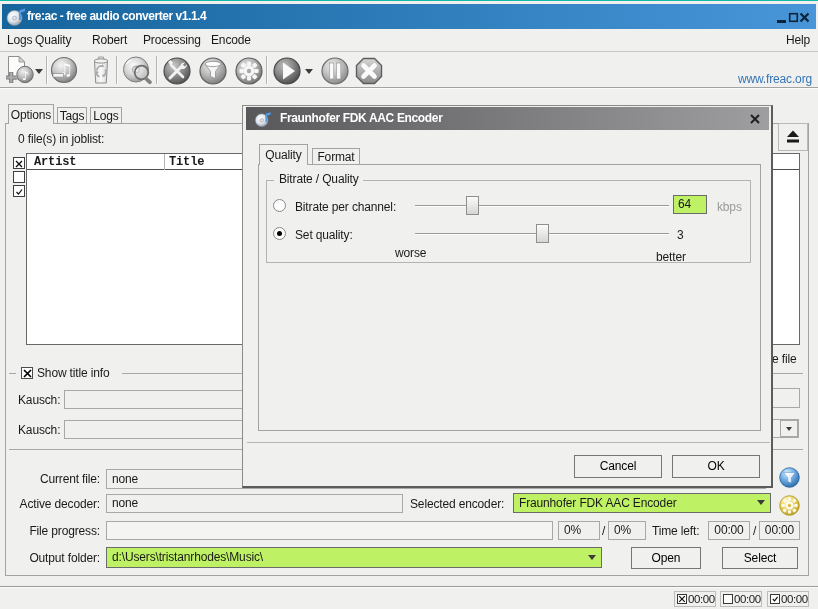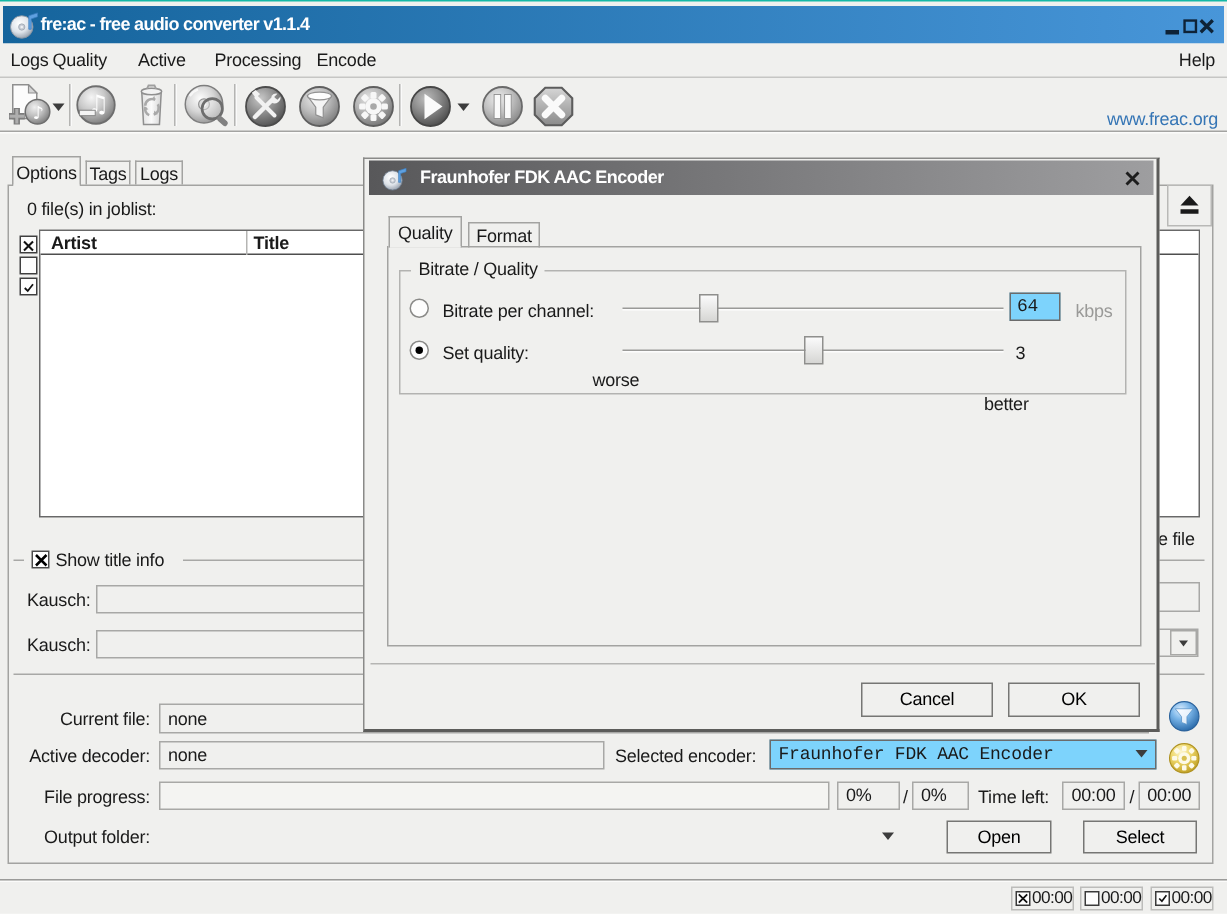--- a/index.html
+++ b/index.html
@@ -33,27 +33,27 @@
   .tab.inactive { }
   #main-panel { left:5px; top:122px; width:804px; height:453px; border:1px solid #a3a3a1; background:#f0f0ee; }
   .line-h { position:absolute; height:1px; background:#a8a8a6; }
 
   #joblist-count { left:18px; top:131px; height:14px; line-height:14px; white-space:nowrap; }
 
   #eject-btn { left:778px; top:122px; width:30px; height:28px; border:1px solid #b9b9b7; background:#f0f0ee; }
 
   #joblist { left:26px; top:152px; width:774px; height:192px; background:#ffffff; border:1px solid #686868; }
   #joblist-header { position:absolute; left:0; top:0; width:100%; height:16px; background:#fff; border-bottom:1px solid #4e4e4e; }
-  .jl-col { position:absolute; top:1px; height:14px; line-height:14px; font-weight:bold; }
+  .jl-col { position:absolute; top:1px; height:14px; line-height:14px; font-weight:bold;font-family:Liberation Mono, monospace; }
   #jl-divider { position:absolute; left:137px; top:0; width:1px; height:16px; background:#b5b5b3; }
 
   .small-check { position:absolute; left:13px; width:12px; height:12px; background:#fdfdfd; border:1px solid #3f3f3f; }
 
   .field { position:absolute; background:#f0f0ee; border:1px solid #a8a8a6; line-height:16px; padding-left:5px; white-space:nowrap; overflow:hidden; }
-  .field.white { background:#7dd3fc; border-color:#6b6b6b;font-family:Liberation Mono, monospace; }
+  .field.white { background:#bef264; border-color:#6b6b6b; }
   .combo-arrow-btn { position:absolute; border:1px solid #a8a8a6; background:#f0f0ee; }
   .btn { position:absolute; background:#f0f0ee; border:1px solid #767674; text-align:center; color:#000; }
   .lbl { position:absolute; white-space:nowrap; }
   .lbl.r { text-align:right; }
 
   
   .xcheck { position:absolute; width:12px; height:12px; background:#fff; border:1px solid #4c4c4c; }
 
   
   #statusbar { left:0; top:585px; width:818px; height:24px; background:#f0f0ee; border-top:1px solid #9b9b99; box-shadow:inset 0 1px 0 #fbfbfa; }
@@ -110,21 +110,21 @@
         </g>
     </svg>
     <div class="abs" style="left:770px;top:0;width:11px;height:25px"></div>
     <div class="abs" style="left:784px;top:0;width:12px;height:25px"></div>
     <div class="abs" style="left:797px;top:0;width:13px;height:25px"></div>
   </div>
 
   <div id="menubar" class="abs">
     <div class="menu-item" style="left:7px">Logs</div>
     <div class="menu-item" style="left:35px">Quality</div>
-    <div class="menu-item" style="left:92px">Active</div>
+    <div class="menu-item" style="left:92px">Robert</div>
     <div class="menu-item" style="left:143px">Processing</div>
     <div class="menu-item" style="left:211px">Encode</div>
     <div class="menu-item" style="right:8px">Help</div>
   </div>
 
   <div id="toolbar" class="abs">
 
     <svg class="tbicon" style="left:5px" width="30" height="28" viewBox="0 0 30 28">
       <defs>
         <radialGradient id="sphg0" cx="38%" cy="32%" r="68%">
@@ -400,20 +400,21 @@
   <div class="field" style="left:106px;top:520px;width:447px;height:19px;background:#f4f4f2"></div>
   <div class="field" style="left:558px;top:520px;width:42px;height:19px">0%</div>
   <div class="lbl" style="left:602px;top:523px">/</div>
   <div class="field" style="left:608px;top:520px;width:38px;height:19px">0%</div>
   <div class="lbl" style="left:652px;top:523px">Time left:</div>
   <div class="field" style="left:708px;top:520px;width:42px;height:19px;text-align:center;padding-left:0">00:00</div>
   <div class="lbl" style="left:753px;top:523px">/</div>
   <div class="field" style="left:759px;top:520px;width:41px;height:19px;text-align:center;padding-left:0">00:00</div>
 
   <div class="lbl r" style="left:20px;top:550px;width:80px">Output folder:</div>
+  <div class="field white" style="left:106px;top:546px;width:496px;height:21px;line-height:19px">d:\Users\tristanrhodes\Music\</div>
   <div class="dd-arrow" style="left:588px;top:554px;border-left-width:4px;border-right-width:4px;border-top-width:5px"></div>
   <div class="btn" style="left:631px;top:546px;width:70px;height:22px;line-height:20px">Open</div>
   <div class="btn" style="left:722px;top:546px;width:76px;height:22px;line-height:20px">Select</div>
 
   <div id="statusbar" class="abs">
     <div class="time-cell" style="left:674px">
       <div class="tc-glyph">
         <svg width="8" height="8" viewBox="0 0 8 8">
             <path d="M1.2 1.2 L6.8 6.8 M6.8 1.2 L1.2 6.8" stroke="#111" stroke-width="1.2"></path>
           </svg>
@@ -472,21 +473,21 @@
 
     <div class="radio" style="left:30px;top:121px">
         <div class="dot"></div>
       </div>
     <div class="lbl" style="left:52px;top:122px">Set quality:</div>
     <div class="slider-track" style="left:172px;top:127px;width:254px"></div>
     <div class="slider-thumb" id="thumb-quality" style="top: 118px; left: 292.5px;"></div>
     <div class="lbl" style="left:434px;top:122px">3</div>
 
     <div class="lbl" style="left:152px;top:140px">worse</div>
-    <div class="lbl" style="left:413px;top:156px">better</div>
+    <div class="lbl" style="left:413px;top:144px">better</div>
 
     <div class="line-h" style="left:4px;top:336px;width:523px;background:#b5b5b3"></div>
 
     <div class="btn" style="left:331px;top:349px;width:88px;height:23px;line-height:21px">Cancel</div>
     <div class="btn" style="left:429px;top:349px;width:88px;height:23px;line-height:21px">OK</div>
   </div>
 
 </div>
 
 </body></html>

